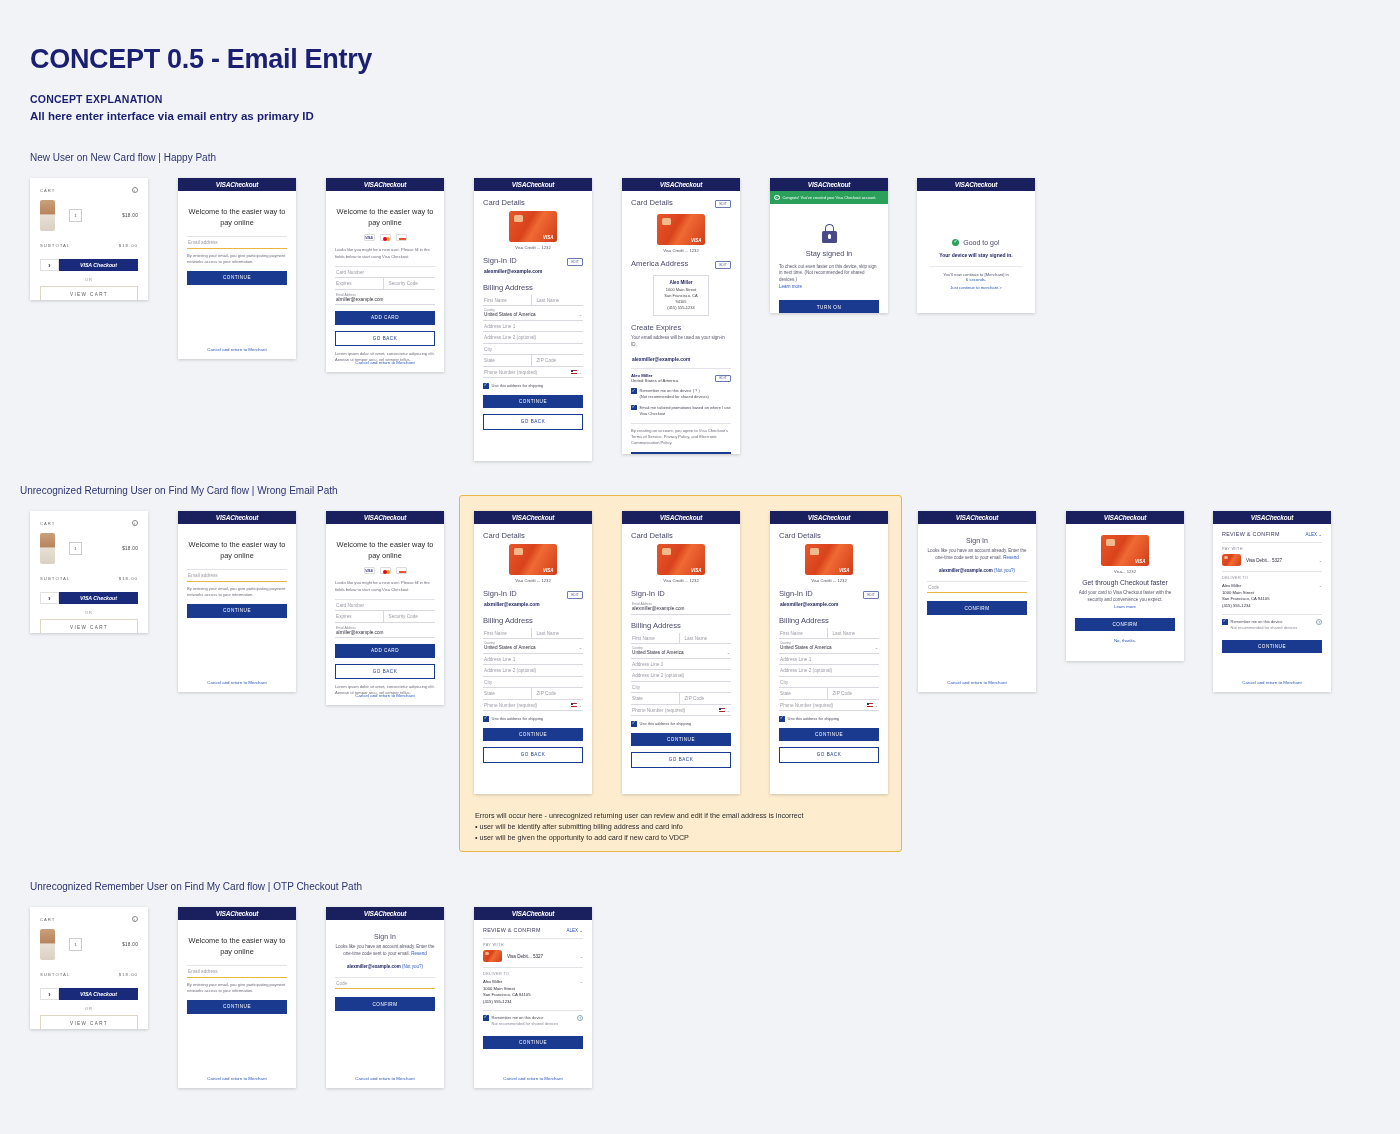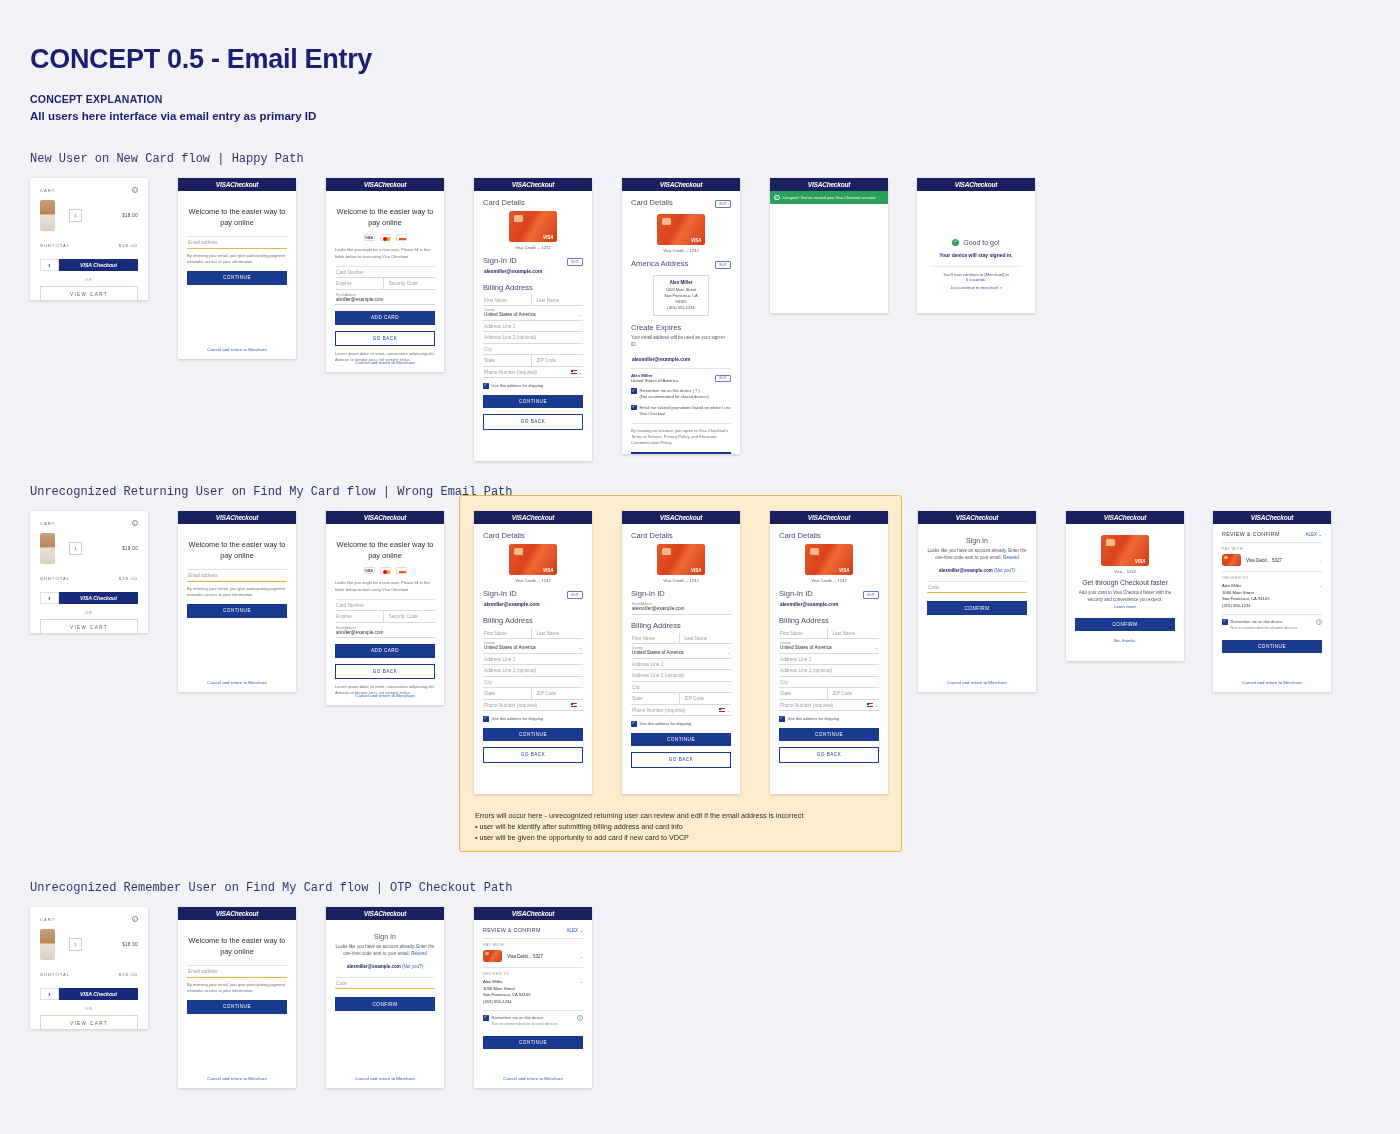--- a/index.html
+++ b/index.html
@@ -7,21 +7,21 @@
     width: 1400px; height: 1134px;
     background: #f2f3f7;
     font-family: "Liberation Sans", sans-serif;
     color: #1a1f5e;
     position: relative;
     overflow: hidden;
   }
   .page-title { position: absolute; left: 30px; top: 44px; font-size: 27px; font-weight: bold; color: #1a1f71; letter-spacing: -0.3px; }
   .concept-label { position: absolute; left: 30px; top: 93px; font-size: 10.5px; font-weight: bold; color: #1a1f71; letter-spacing: 0.2px; }
   .concept-desc { position: absolute; left: 30px; top: 110px; font-size: 11.5px; font-weight: bold; color: #1a1f71; }
-  .row-label { position: absolute; font-size: 12px; color: #2c3470; font-family: Liberation Mono, monospace; }
+  .row-label { position: absolute; font-size: 10px; color: #2c3470; }
 
   .highlight-box { position: absolute; left: 459px; top: 495px; width: 443px; height: 357px; background: #fdeccd; border: 1.5px solid #e8b54a; border-radius: 3px; }
   .annot { position: absolute; left: 475px; top: 810px; font-size: 7.2px; line-height: 1.55; color: #2b2b2b; width: 420px; }
 
   
   .phone { position: absolute; background: #fff; box-shadow: 0 1px 3px rgba(0,0,0,0.18); overflow: hidden; }
   .vheader { background: #1a1f5e; height: 13px; display: flex; align-items: center; justify-content: center; }
   .vlogo { font-size: 6.5px; font-weight: bold; color: #fff; font-style: italic; letter-spacing: -0.2px; }
   .body { padding: 7px 9px; }
 
@@ -96,24 +96,24 @@
   .flagsel { display: flex; align-items: center; gap: 2px; }
   .flag { width: 6px; height: 4px; background: linear-gradient(180deg,#b22 0 20%,#fff 20% 40%,#b22 40% 60%,#fff 60% 80%,#b22 80%); position: relative; border-radius: 0.5px; }
   .flag::after { content:""; position:absolute; left:0; top:0; width:2.6px; height:2.2px; background:#3c3b6e; }
   .chev { font-size: 4px; color: #888; }
 </style>
 </head>
 <body>
 
 <div class="page-title">CONCEPT 0.5 - Email Entry</div>
 <div class="concept-label">CONCEPT EXPLANATION</div>
-<div class="concept-desc">All users here interface via email entry as primary ID</div>
+<div class="concept-desc">All here enter interface via email entry as primary ID</div>
 
 <div class="row-label" style="left:30px;top:152px">New User on New Card flow | Happy Path</div>
-<div class="row-label" style="left:30px;top:485px">Unrecognized Returning User on Find My Card flow | Wrong Email Path</div>
+<div class="row-label" style="left:20px;top:485px">Unrecognized Returning User on Find My Card flow | Wrong Email Path</div>
 <div class="row-label" style="left:30px;top:881px">Unrecognized Remember User on Find My Card flow | OTP Checkout Path</div>
 
 <div class="highlight-box"></div>
 <div class="annot" style="white-space:pre-line">Errors will occur here - unrecognized returning user can review and edit if the email address is incorrect
 • user will be identify after submitting billing address and card info
 • user will be given the opportunity to add card if new card to VDCP</div>
 
 <div class="phone" style="left:30px;top:178px;width:118px;height:122px">
   <div class="cart-card">
     <div class="cart-top">
@@ -286,20 +286,31 @@
 </div>
 
 <div class="phone" style="left:770px;top:178px;width:118px;height:135px">
   <div class="vheader">
       <span class="vlogo">VISA</span>
       <span class="vlogo co">Checkout</span>
     </div>
   <div class="greenbar">
     <span style="border:0.7px solid #fff;border-radius:50%;width:5.5px;height:5.5px;display:inline-flex;align-items:center;justify-content:center;font-size:4px">✓</span>
     <span>Congrats! You've created your Visa Checkout account.</span>
+  </div>
+  <div class="body">
+    <div class="lock">
+        <span class="shk"></span>
+        <span class="bd"></span>
+      </div>
+    <div style="text-align:center;font-size:7.4px;color:#4a4a6a">Stay signed in</div>
+    <div class="tiny2" style="margin-top:6px">To check out even faster on this device, skip sign in next time. (Not recommended for shared devices.)</div>
+    <div style="font-size:4.5px;color:#2a56b8">Learn more</div>
+    <div class="btn" style="margin-top:11px">TURN ON</div>
+
   </div>
 </div>
 
 <div class="phone" style="left:917px;top:178px;width:118px;height:135px">
   <div class="vheader">
       <span class="vlogo">VISA</span>
       <span class="vlogo co">Checkout</span>
     </div>
   <div class="body" style="padding-top:48px">
     <div style="display:flex;align-items:center;justify-content:center;gap:4px">

